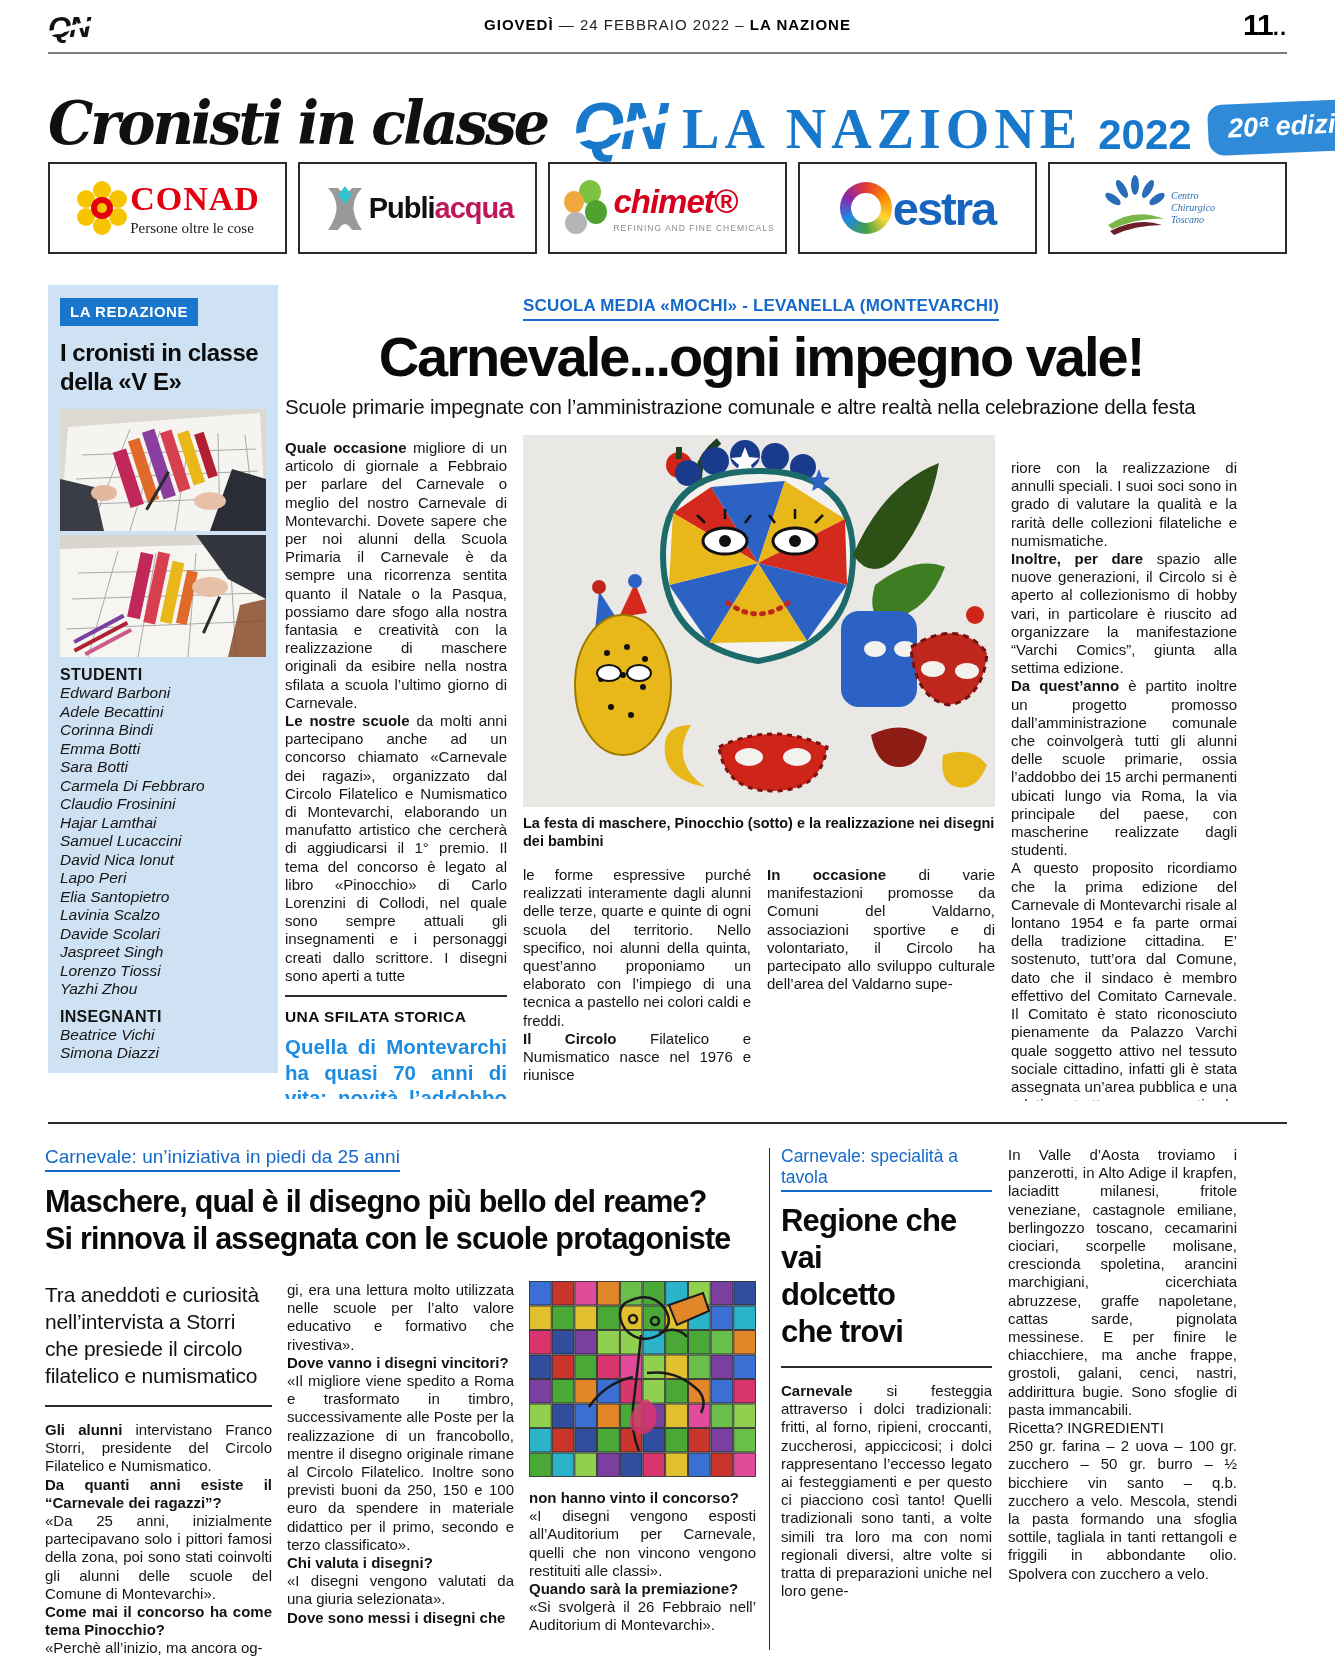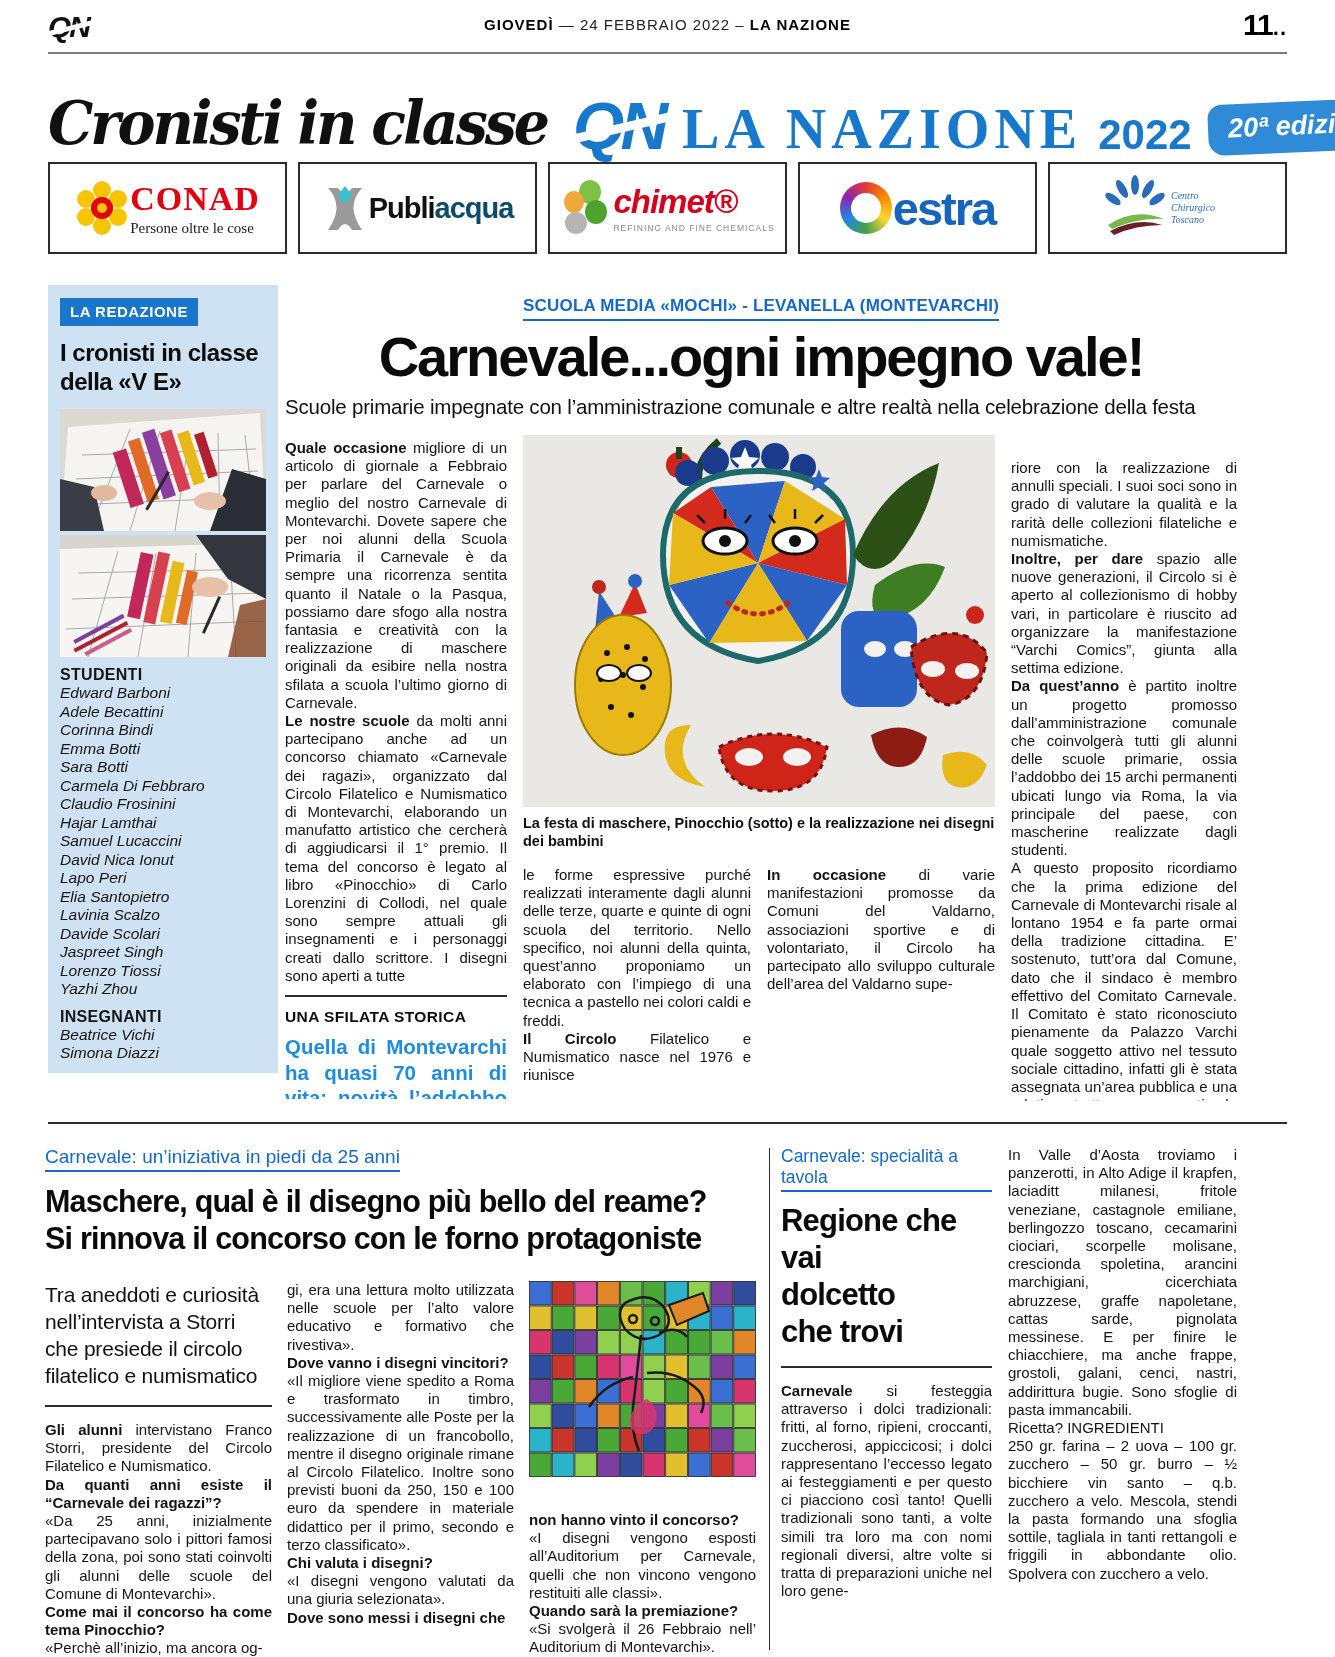--- a/index.html
+++ b/index.html
@@ -28,21 +28,21 @@
   .paper-big { margin-left:18px; font:700 56px "Liberation Serif", serif; color:#1778cc; letter-spacing:5px; line-height:.95; white-space:nowrap; }
   .year-big { margin-left:16px; font:700 42px "Liberation Sans", sans-serif; color:#1778cc; line-height:1; }
   .edition-badge { margin-left:16px; margin-bottom:4px; background:#2f8bd8; color:#fff; font:italic 700 27px "Liberation Sans", sans-serif; padding:9px 20px 11px; border-radius:14px 18px 12px 16px; transform:rotate(-2.5deg); white-space:nowrap; }
 
   
   .sponsors { position:absolute; left:48px; top:162px; width:1239px; height:92px; display:flex; gap:11px; }
   .sponsor { flex:1; border:2px solid #2c2c2c; background:#fff; display:flex; align-items:center; justify-content:center; gap:1px; overflow:hidden; }
   .conad-name { font:800 34px "Liberation Serif", serif; color:#e3000f; letter-spacing:1px; }
   .conad-tag  { font:400 15px "Liberation Serif", serif; color:#1c1c1c; margin-top:2px; }
   .publi-name { font:700 29px "Liberation Sans", sans-serif; color:#111; letter-spacing:-1px; }
-  .publi-name .teal { color:#0c4a6e;text-align:right; }
+  .publi-name .teal { color:#be185d;text-align:right; }
   .chimet-name { font:italic 800 33px "Liberation Sans", sans-serif; color:#d6001c; letter-spacing:-1px; }
   .chimet-tag { font:400 8.5px "Liberation Sans", sans-serif; color:#8a8a8a; letter-spacing:1px; margin-top:2px; }
   .estra-name { font:700 47px "Liberation Sans", sans-serif; color:#1565c0; letter-spacing:-2px; line-height:1; }
   .estra-ring { width:52px; height:52px; border-radius:50%; background:conic-gradient(#e53935,#fb8c00,#fdd835,#43a047,#1e88e5,#8e24aa,#e53935); position:relative; }
   .estra-ring::after { content:""; position:absolute; inset:11px; background:#fff; border-radius:50%; }
   .cct-name { font:italic 400 10px "Liberation Serif", serif; color:#2b6cb8; width:64px; line-height:1.2; }
 
   
   .redazione { position:absolute; left:48px; top:285px; width:230px; height:788px; background:#cfe2f4; padding:13px 12px; overflow:hidden; }
   .red-badge { display:inline-block; background:#1877cd; color:#fff; font:800 15px "Liberation Sans", sans-serif; padding:5px 10px 6px; letter-spacing:.5px; }
@@ -77,21 +77,21 @@
   .vline { position:absolute; left:769px; top:1148px; height:502px; border-left:1.5px solid #2c2c2c; }
   .kicker-plain { display:inline-block; color:#1569c9; font:400 19px "Liberation Sans", sans-serif; border-bottom:2px solid #1569c9; padding-bottom:2px; }
   .interview { position:absolute; left:45px; top:1146px; width:712px; height:511px; overflow:hidden; }
   .int-headline { margin-top:11px; font:700 30.5px/37px "Liberation Sans", sans-serif; color:#0a0a0a; letter-spacing:-.8px; }
   .int-cols { display:flex; gap:15px; margin-top:24px; }
   .int-col { width:227px; overflow:hidden; }
   .intro-text { font:400 21px/27px "Liberation Sans", sans-serif; color:#111; letter-spacing:-.2px; }
   .intro-rule { border-top:2px solid #2c2c2c; margin:16px 0 14px; }
   .qa-q { font-weight:700; }
   .contest-img { width:227px; height:196px; display:block; }
-  .int-col3-text { margin-top:34px; }
+  .int-col3-text { margin-top:12px; }
   .food { position:absolute; left:781px; top:1146px; width:211px; height:511px; overflow:hidden; }
   .food .kicker-plain { font-size:17.5px; }
   .food-headline { margin-top:10px; font:700 31px/37px "Liberation Sans", sans-serif; color:#0a0a0a; letter-spacing:-.8px; }
   .food-intro { margin-top:22px; }
   .food-cont { position:absolute; left:1008px; top:1146px; width:229px; height:511px; overflow:hidden; }
 </style>
 </head>
 <body>
 
 <div class="page">
@@ -376,21 +376,21 @@
     </div>
   </div>
 
   <div class="rule-mid"></div>
   <div class="vline"></div>
 
   <div class="interview">
     <div><span class="kicker-plain">Carnevale: un’iniziativa in piedi da 25 anni</span></div>
     <h2 class="int-headline">
       <span style="display:block">Maschere, qual è il disegno più bello del reame?</span>
-      <span style="display:block">Si rinnova il concorso con le forno protagoniste</span>
+      <span style="display:block">Si rinnova il assegnata con le scuole protagoniste</span>
     </h2>
     <div class="int-cols">
       <div class="int-col">
         <div class="intro-text">Tra aneddoti e curiosità nell’intervista a Storri che presiede il circolo filatelico e numismatico</div>
         <div class="intro-rule"></div>
         <div class="bodytext">
           <p><strong>Gli alunni</strong><span> intervistano Franco Storri, presidente del Circolo Filatelico e Numismatico.</span></p>
           <p class="qa-q">Da quanti anni esiste il “Carnevale dei ragazzi”?</p>
           <p>«Da 25 anni, inizialmente partecipavano solo i pittori famosi della zona, poi sono stati coinvolti gli alunni delle scuole del Comune di Montevarchi».</p>
           <p class="qa-q">Come mai il concorso ha come tema Pinocchio?</p>

